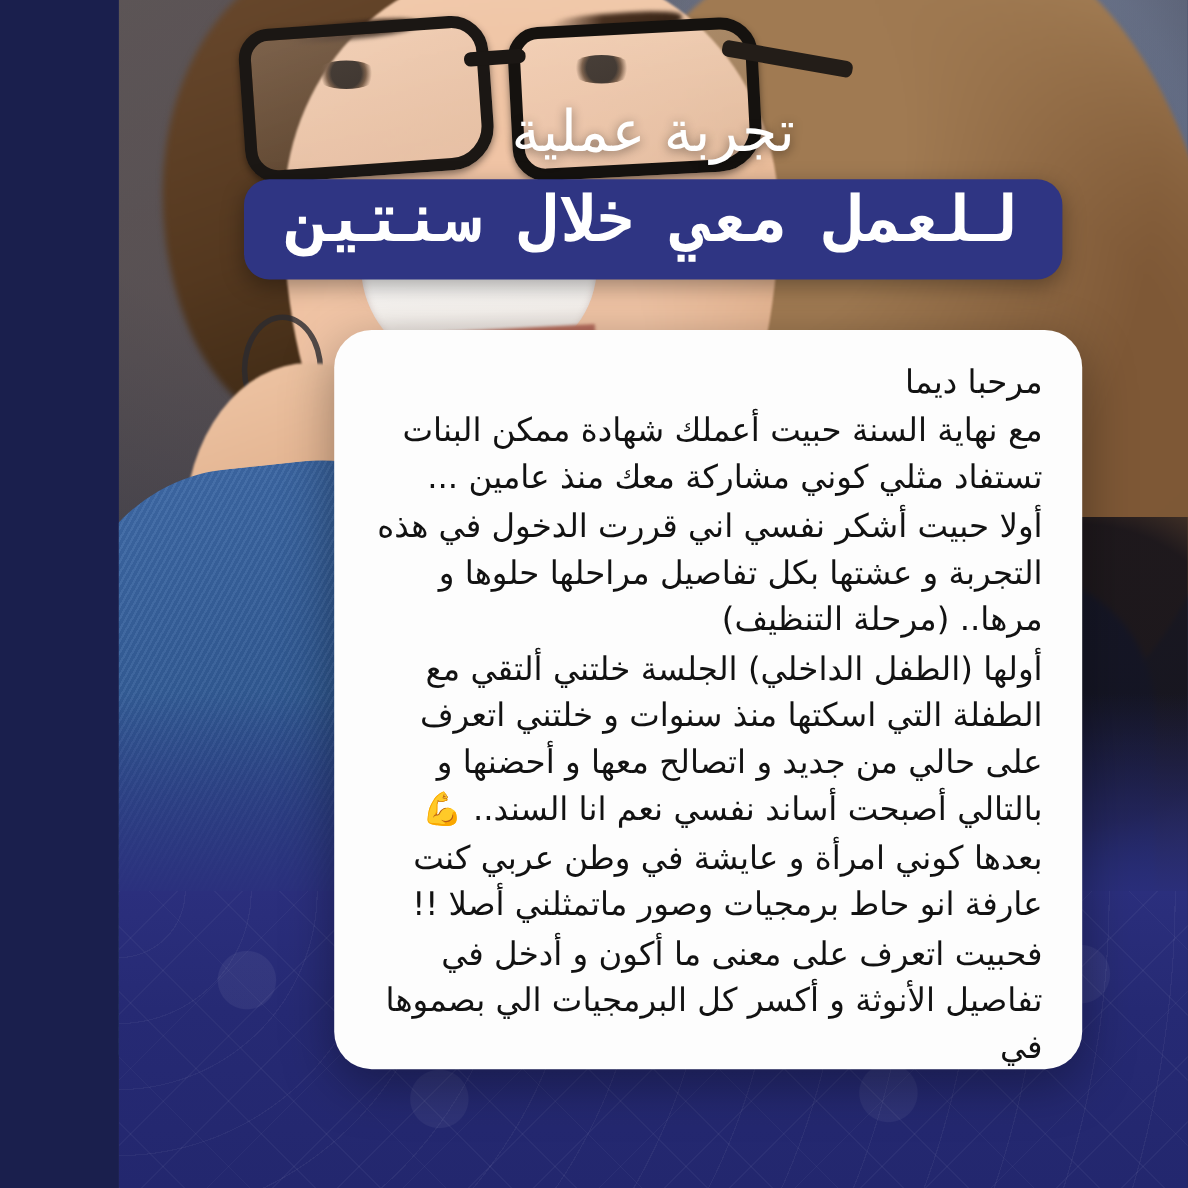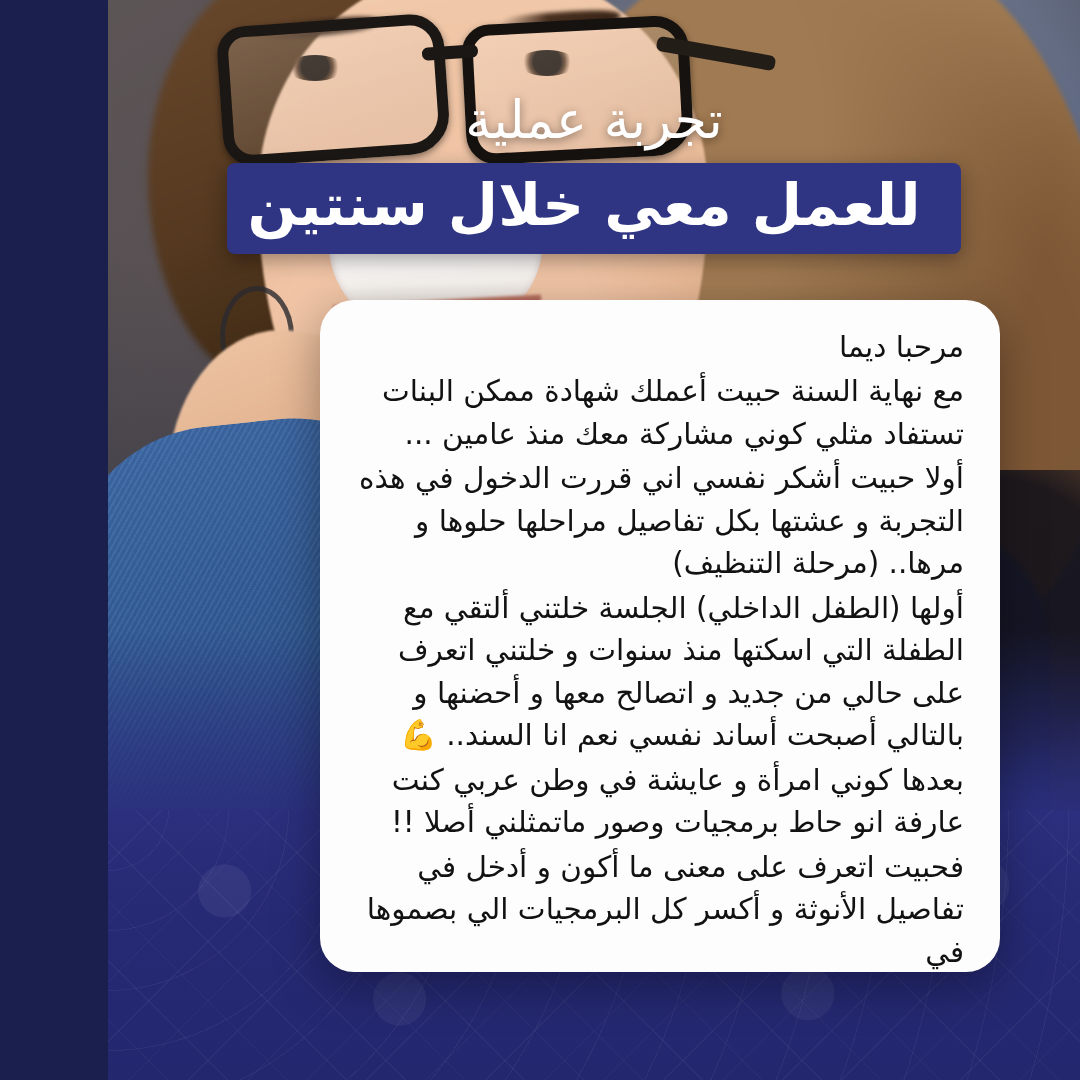--- a/index.html
+++ b/index.html
@@ -308,37 +308,38 @@
     font-weight: 400;
     color: #ffffff;
     letter-spacing: 1px;
     text-shadow: 0 2px 10px rgba(0,0,0,0.45);
     line-height: 1.25;
   }
   .headline-line2-wrap {
     display: inline-block;
     margin-top: 10px;
     background: #2f3583;
-    border-radius: 8px;
-    padding: 6px 40px 12px 20px;
+    border-radius: 23px;
+    padding: 6px 40px 12px 40px;
     box-shadow: 0 6px 20px rgba(0,0,0,0.35);
+    font-family: Liberation Mono, monospace;
   }
   .headline-line2 {
     display: block;
     font-size: 58px;
     font-weight: bold;
     color: #ffffff;
     line-height: 1.25;
     white-space: nowrap;
   }
 
   
   .card {
     position: absolute;
-    left: 212px;
+    left: 196px;
     top: 300px;
     width: 680px;
     height: 672px;
     background: #fdfdfd;
     border-radius: 34px;
     box-shadow: 0 14px 46px rgba(0,0,0,0.34);
     padding: 26px 36px 18px 36px;
     box-sizing: border-box;
     overflow: hidden;
     z-index: 7;

